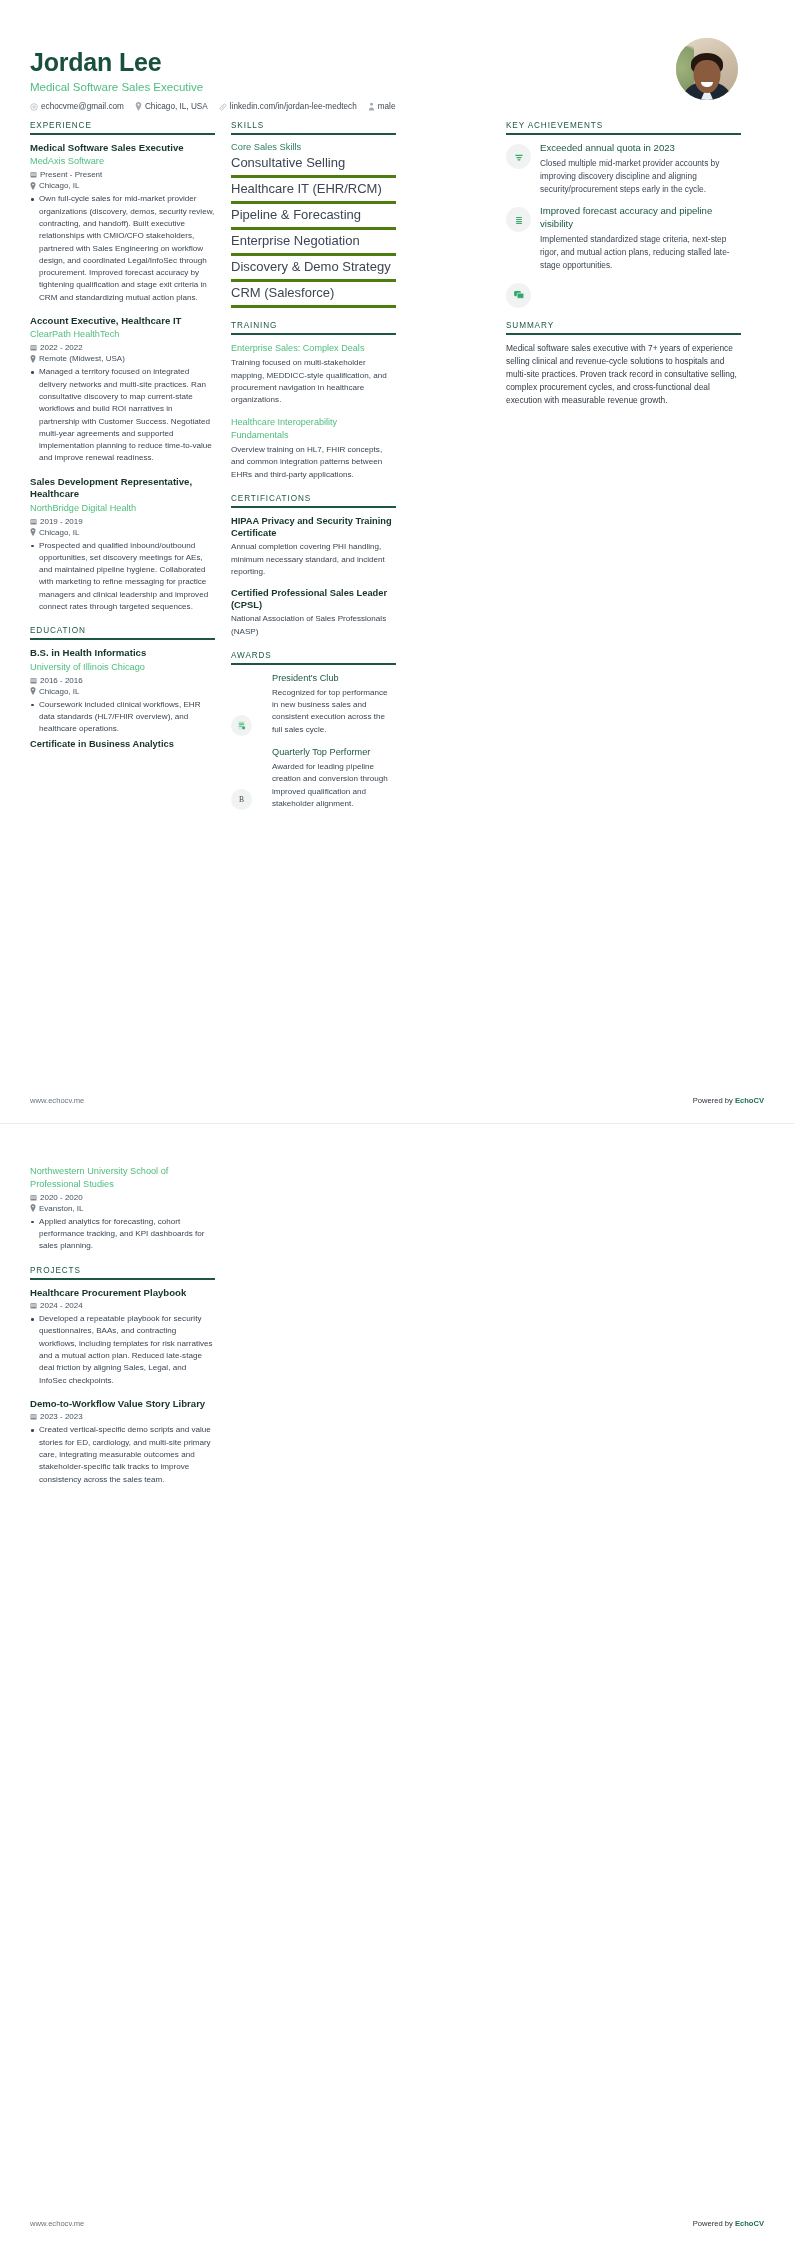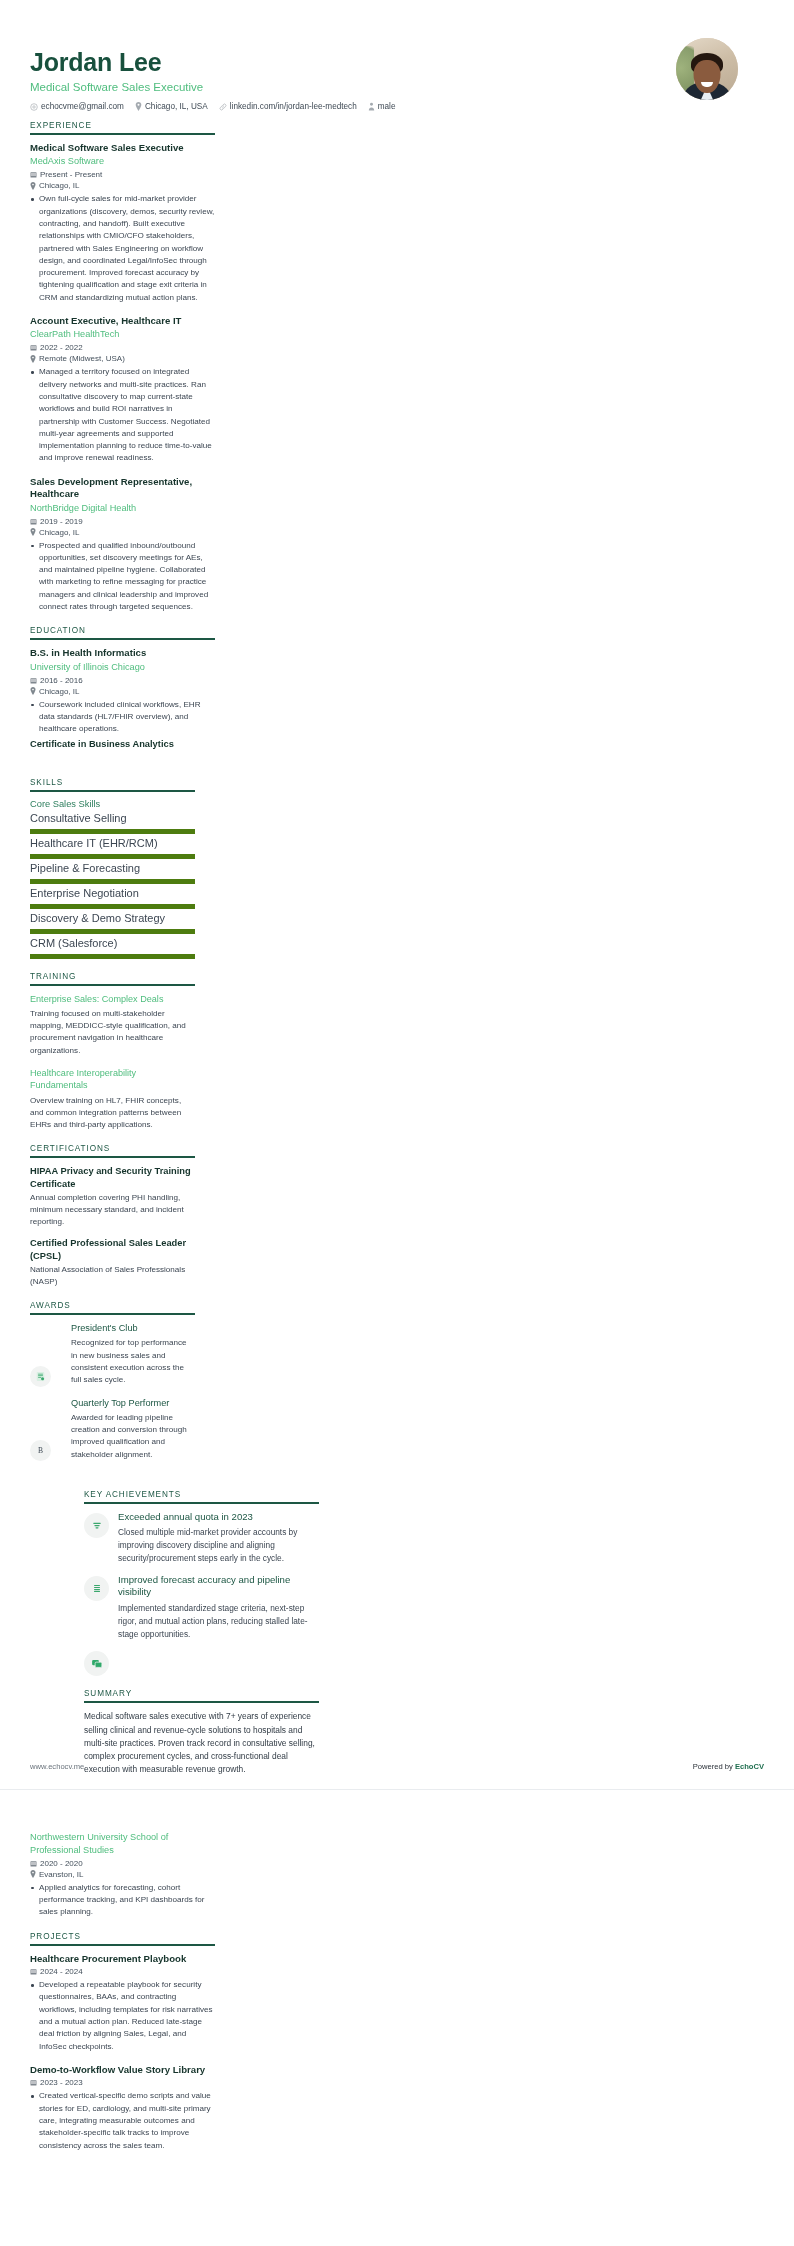--- a/index.html
+++ b/index.html
@@ -63,24 +63,24 @@
   }
   .avatar .sky { position:absolute; inset:0; background:linear-gradient(160deg,#e4d9c8 0%,#cdbda6 45%,#b9a992 100%); }
   .avatar .plant { position:absolute; left:-4px; top:8px; width:22px; height:56px; background:radial-gradient(circle at 40% 40%, #8fae6e 0%, #6d8d52 60%, rgba(109,141,82,0) 70%); opacity:.75;}
   .avatar .face { position:absolute; left:50%; top:22px; transform:translateX(-50%); width:27px; height:33px; border-radius:46% 46% 48% 48%/42% 42% 58% 58%; background:#8a5b3e; }
   .avatar .hair { position:absolute; left:50%; top:15px; transform:translateX(-50%); width:32px; height:22px; border-radius:50% 50% 40% 40%; background:#24170f; }
   .avatar .body { position:absolute; left:50%; bottom:-4px; transform:translateX(-50%); width:52px; height:22px; border-radius:26px 26px 0 0; background:#1d2733; }
   .avatar .shirt { position:absolute; left:50%; bottom:-4px; transform:translateX(-50%); width:16px; height:18px; background:#e8eef3; clip-path:polygon(50% 0,100% 100%,0 100%); }
   .avatar .smile { position:absolute; left:50%; top:44px; transform:translateX(-50%); width:12px; height:5px; border-radius:0 0 12px 12px; background:#fff; }
 
   
-  .cols { display: flex; gap: 16px; padding: 0 4px; flex-direction: column; }
+  .cols { display: flex; gap: 16px; padding: 0 4px; }
   .col-left  { width: 185px; flex: none; }
   .col-mid   { width: 165px; flex: none; }
-  .col-right { width: 235px; flex: none; margin-left: 54px; }
+  .col-right { width: 235px; flex: none; margin-left: 94px; }
 
   .sec { margin-bottom: 13px; }
   .sec-title {
     font-size: 8.2px;
     letter-spacing: 0.9px;
     color: #1d5744;
     font-weight: normal;
     padding-bottom: 3px;
   }
   .sec-rule { height: 2px; background: #1d5744; margin-bottom: 7px; }
@@ -118,24 +118,24 @@
     width: 2.6px; height: 2.6px; border-radius: 50%;
     background: #3c4652;
   }
   .sub-entry-title { font-size: 9.3px; font-weight: bold; color:#16342c; margin-top:3px; }
 
   
   .skill-group-label {
     font-size: 9.3px; color: #2e7f5e; margin-bottom: 3px;
   }
   .skill-item {
-    font-size: 11px;
+    font-size: 13px;
     color: #3c4652;
     padding: 3px 0 5px 0;
-    border-bottom: 5px solid #4d7c0f;
+    border-bottom: 3px solid #4d7c0f;
   }
   .skill-item.first { padding-top: 0; }
 
   
   .tr-title { font-size: 9.1px; color: #4fbd7e; line-height:1.35; }
   .tr-desc { font-size: 8.1px; line-height:1.52; color:#3c4652; margin-top:3px; }
   .tr-block { margin-bottom: 10px; }
 
   
   .cert-title { font-size: 9.3px; font-weight: bold; color:#16342c; line-height:1.32; }

